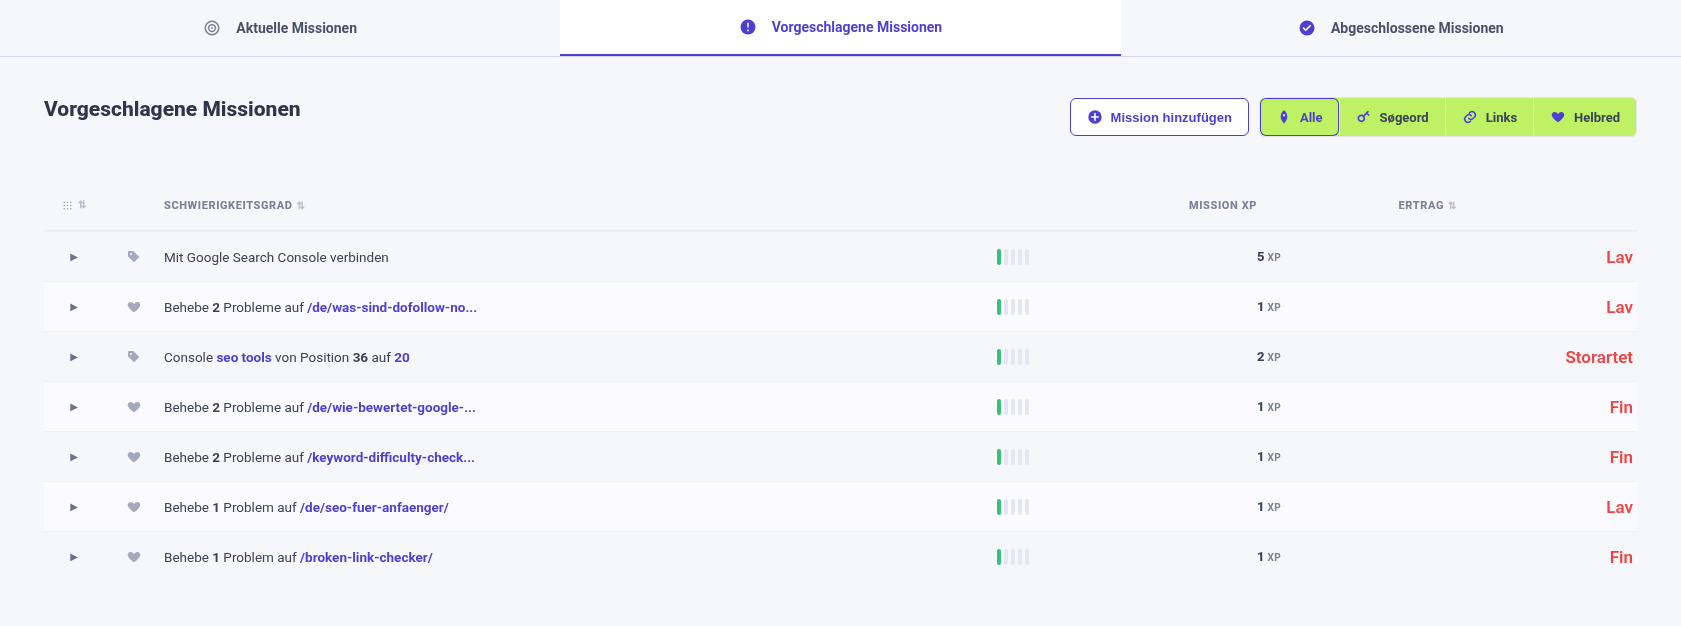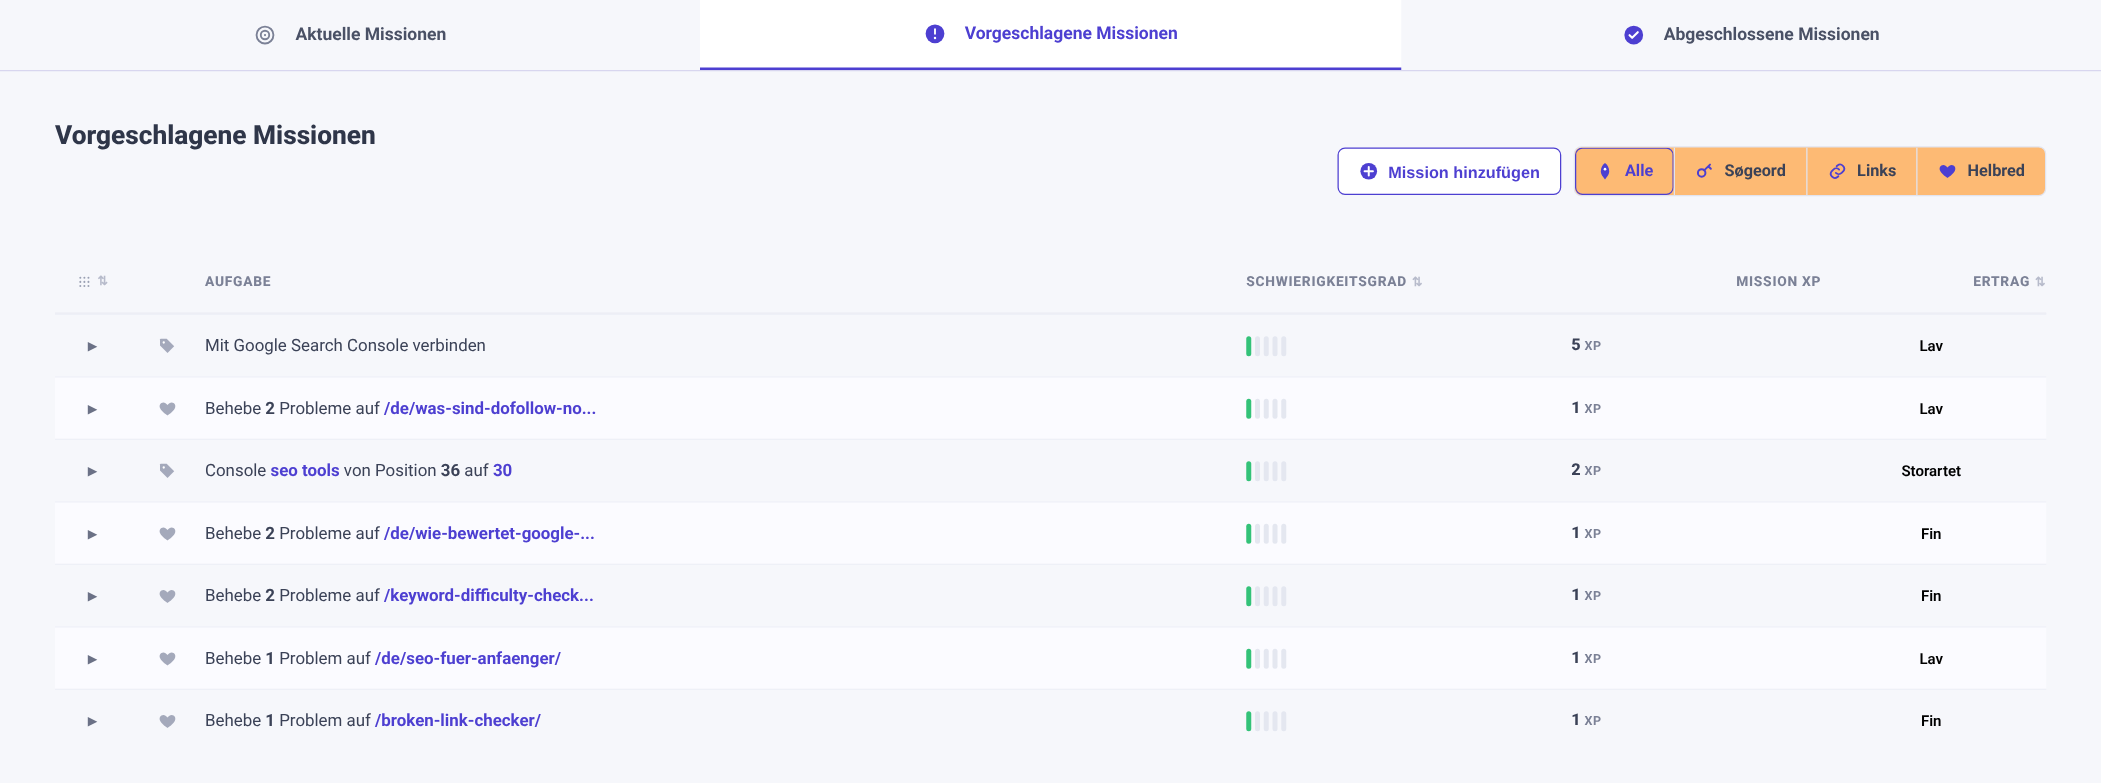--- a/index.html
+++ b/index.html
@@ -44,21 +44,21 @@
     margin-bottom: 44px;
   }
   .page-title {
     font-size: 21px;
     font-weight: 800;
     color: #2f3649;
     margin-bottom: 6px;
   }
   .page-subtitle { font-size: 13px; color: #8a90a2; }
 
-  .header-controls { display: flex; gap: 10px; align-items: center; margin-top: 20px; }
+  .header-controls { display: flex; gap: 10px; align-items: center; }
   .btn {
     display: inline-flex;
     align-items: center;
     gap: 8px;
     height: 38px;
     padding: 0 16px;
     background: #fff;
     border: 1px solid #d8d6ef;
     border-radius: 6px;
     font-weight: 700;
@@ -66,21 +66,21 @@
     color: #3b4257;
     cursor: pointer;
   }
   .btn.primary-outline { color: #4d3fd1; border-color: #4d3fd1; }
   .btn svg { width: 16px; height: 16px; }
   .filter-group {
     display: inline-flex;
     border: 1px solid #e2e4ee;
     border-radius: 6px;
     overflow: hidden;
-    background: #fdba74;
+    background: #bef264;
   }
   .filter-group .fbtn {
     display: inline-flex;
     align-items: center;
     gap: 8px;
     height: 38px;
     padding: 0 16px;
     font-weight: 700;
     font-size: 13px;
     color: #3b4257;
@@ -130,21 +130,21 @@
   .bars { display: inline-flex; gap: 3px; }
   .bars span {
     width: 4px; height: 16px; border-radius: 2px; background: #e4e7f0;
   }
   .bars span.on { background: #33c278; }
 
   .xp-cell { text-align: left; font-size: 13px; color: #3b4257; }
   .xp-cell .n { font-weight: 800; }
   .xp-cell .u { font-size: 10px; font-weight: 700; color: #7b8196; letter-spacing: 0.5px; margin-left: 3px; }
 
-  .ertrag-cell { text-align: center; padding-right: 4px; font-size: 12px; font-weight: 600; color: #000000; }
+  .ertrag-cell { text-align: right; padding-right: 4px; font-size: 17px; font-weight: 600; color: #ef4444; }
 </style>
 </head>
 <body>
 
 <svg width="0" height="0" style="position:absolute">
   <defs>
     <g id="svg-target">
         <circle cx="12" cy="12" r="9" fill="none" stroke="currentColor" stroke-width="2"></circle>
         <circle cx="12" cy="12" r="4.5" fill="none" stroke="currentColor" stroke-width="2"></circle>
         <circle cx="12" cy="12" r="1.2" fill="currentColor"></circle>
@@ -260,23 +260,20 @@
   <div class="table">
     <div class="thead">
       <div class="expand-cell">
         <svg viewBox="0 0 24 24" width="13" height="13" style="color:#9aa0b3">
             <use href="#svg-grip"></use>
           </svg>
         <span class="sort-icon">⇅</span>
       </div>
       <div></div>
       <div>
-        <span>AUFGABE</span>
-      </div>
-      <div>
         <span>SCHWIERIGKEITSGRAD</span><span class="sort-icon">⇅</span>
       </div>
       <div class="th-right">
         <span>MISSION XP</span>
       </div>
       <div class="th-right">
         <span>ERTRAG</span><span class="sort-icon">⇅</span>
       </div>
     </div>
     <div class="tbody" id="tbody">
@@ -320,21 +317,21 @@
           <div class="xp-cell"><span class="n">1</span><span class="u">XP</span></div>
           <div class="ertrag-cell">Lav</div>
         </div>
         <div class="trow">
           <div class="expand-cell">▶</div>
           <div class="icon-cell">
             <svg viewBox="0 0 24 24">
               <use href="#svg-tag"></use>
             </svg>
           </div>
-          <div class="task-cell"><span>Console </span><span class="link">seo tools</span><span> von Position </span><span class="b">36</span><span> auf </span><span class="link">30</span></div>
+          <div class="task-cell"><span>Console </span><span class="link">seo tools</span><span> von Position </span><span class="b">36</span><span> auf </span><span class="link">20</span></div>
           <div class="diff-cell">
             <div class="bars">
               <span class="on"></span>
               <span></span>
               <span></span>
               <span></span>
               <span></span>
             </div>
           </div>
           <div class="xp-cell"><span class="n">2</span><span class="u">XP</span></div>

